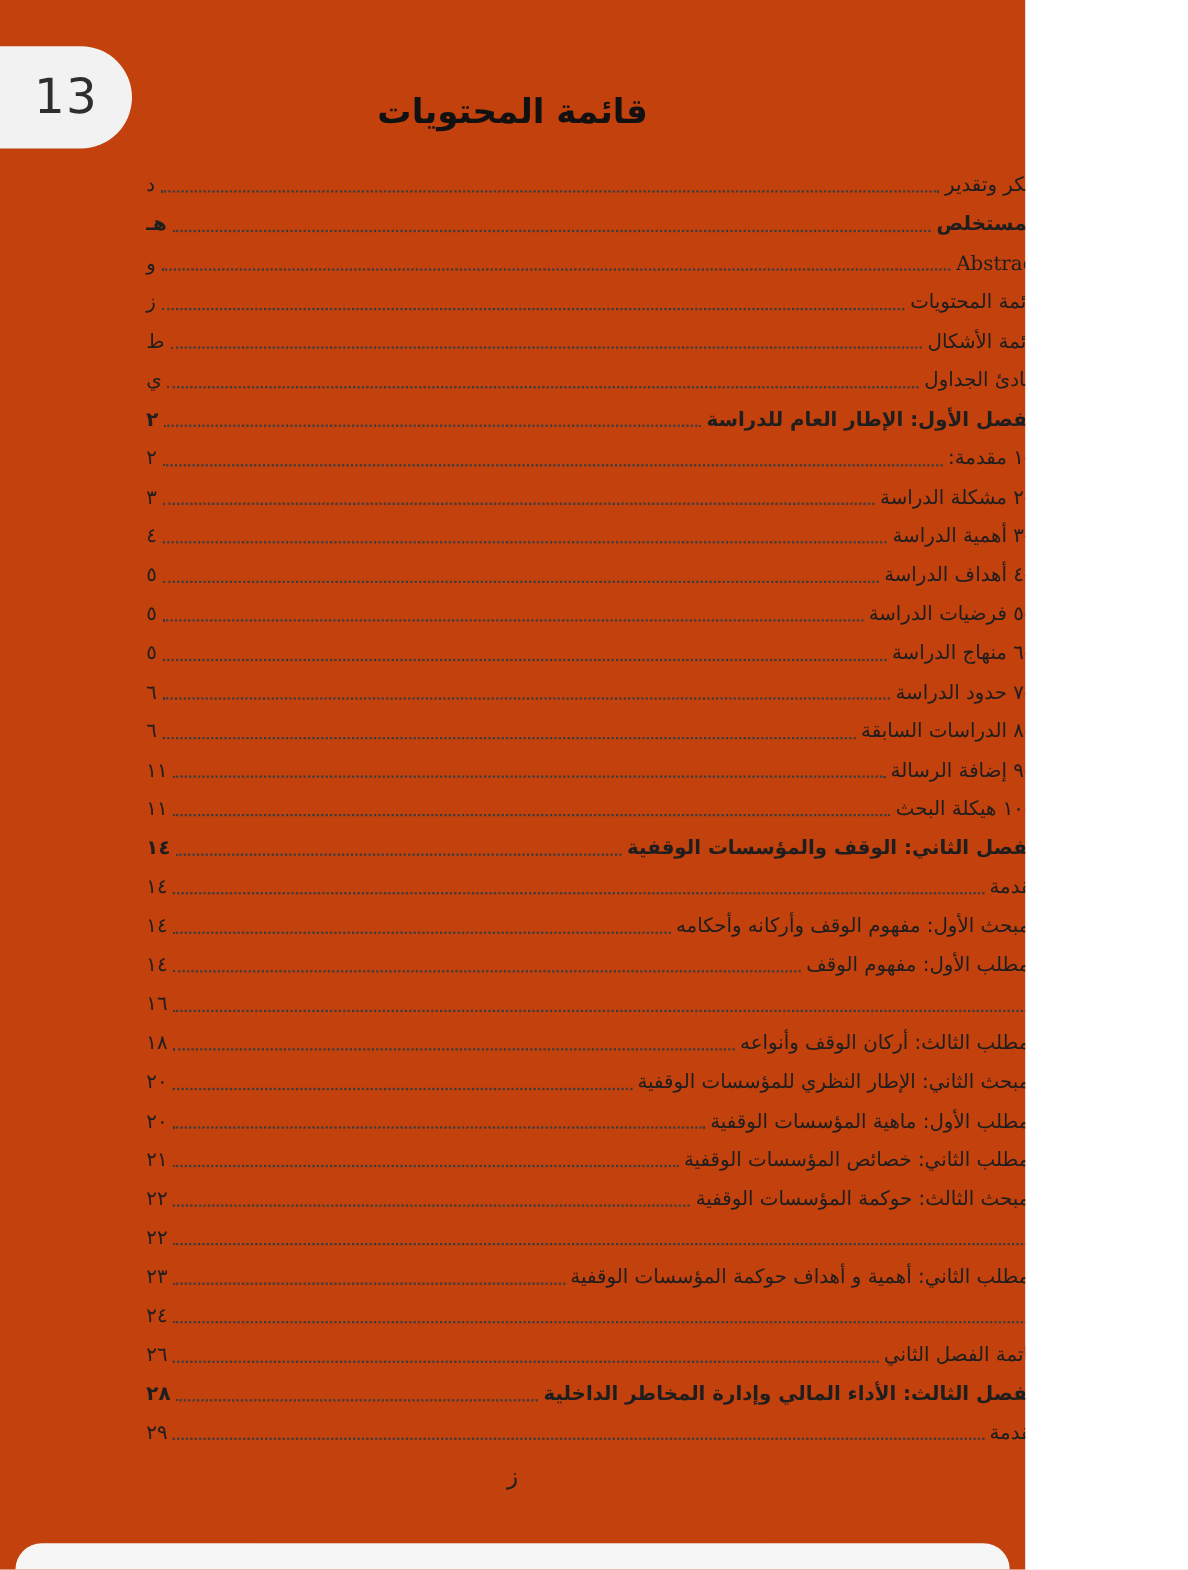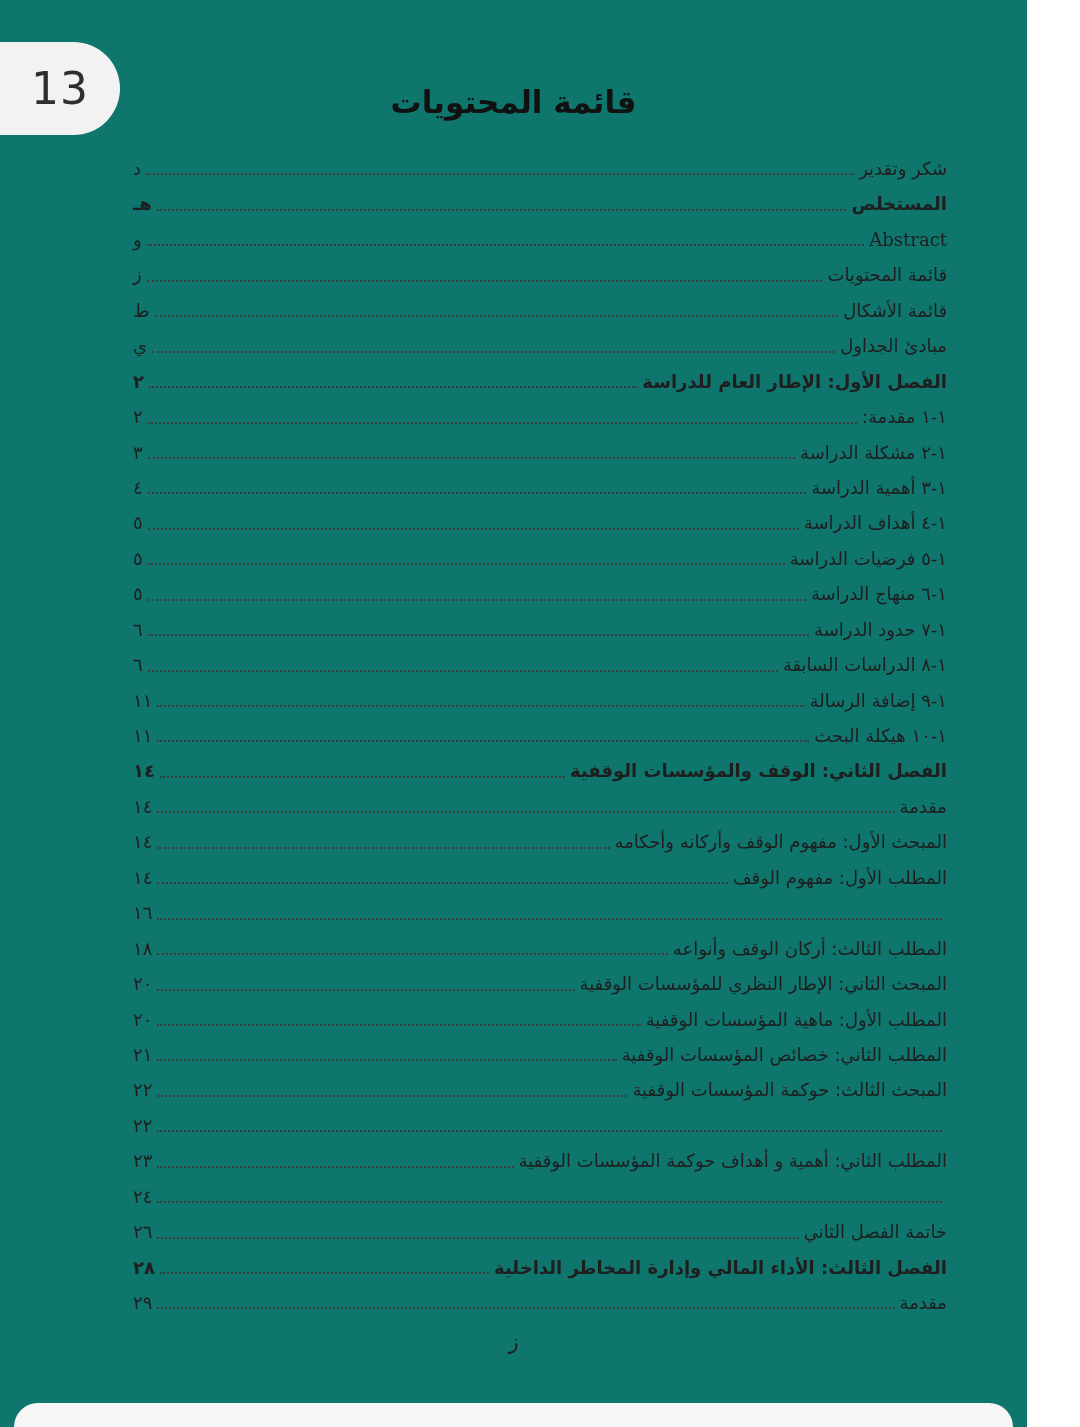--- a/index.html
+++ b/index.html
@@ -3,23 +3,23 @@
 <meta charset="utf-8">
 <style>
   html, body {
     margin: 0;
     padding: 0;
     background: #ffffff;
     font-family: "DejaVu Sans", sans-serif;
   }
   #page {
     position: relative;
-    width: 1027px;
+    width: 932px;
     height: 1427px;
-    background: #0f766e;
+    background: #c2410c;
     overflow: hidden;
   }
   
   .page-badge {
     position: absolute;
     left: 0;
     top: 42px;
     width: 120px;
     height: 93px;
     background: #f2f2f2;

